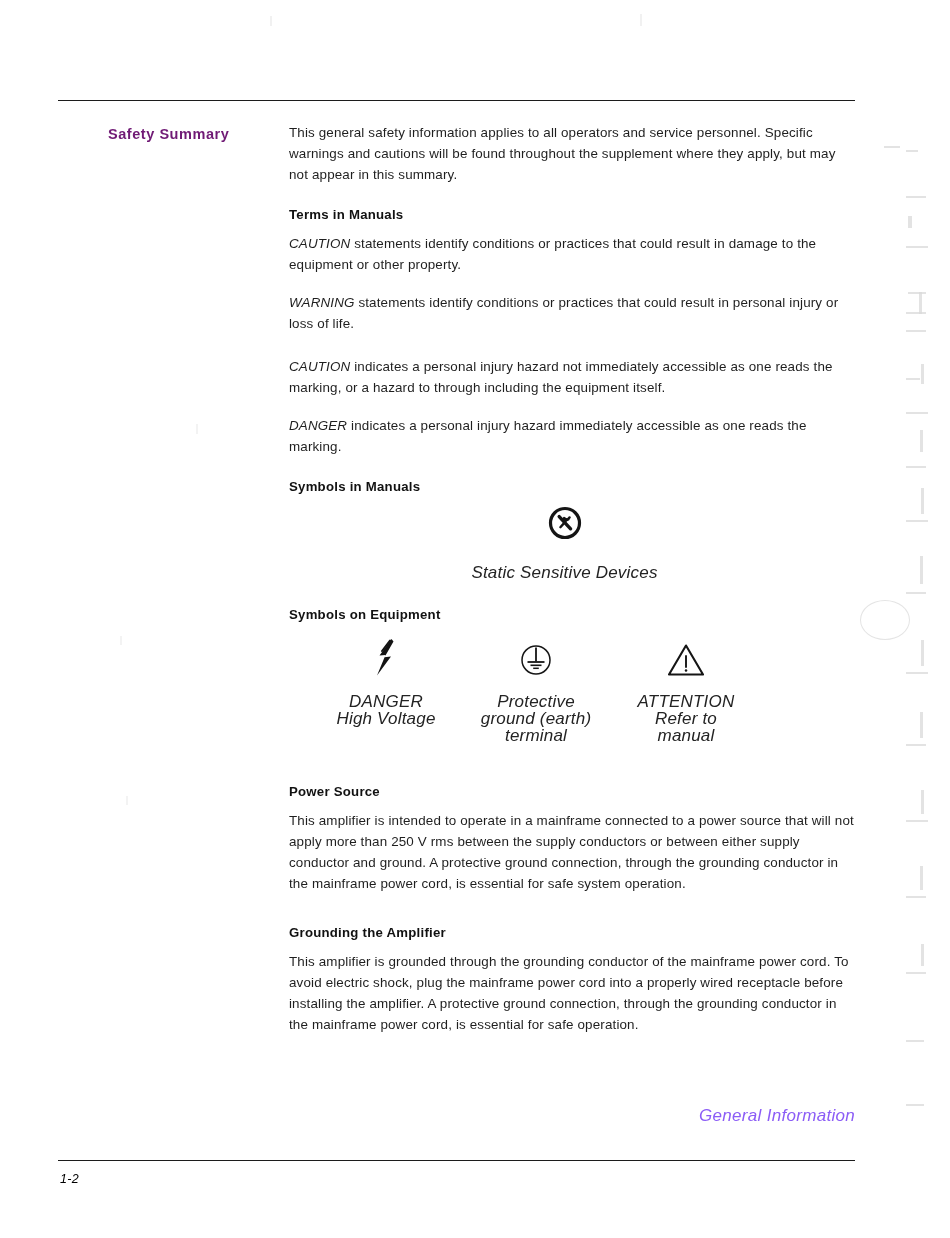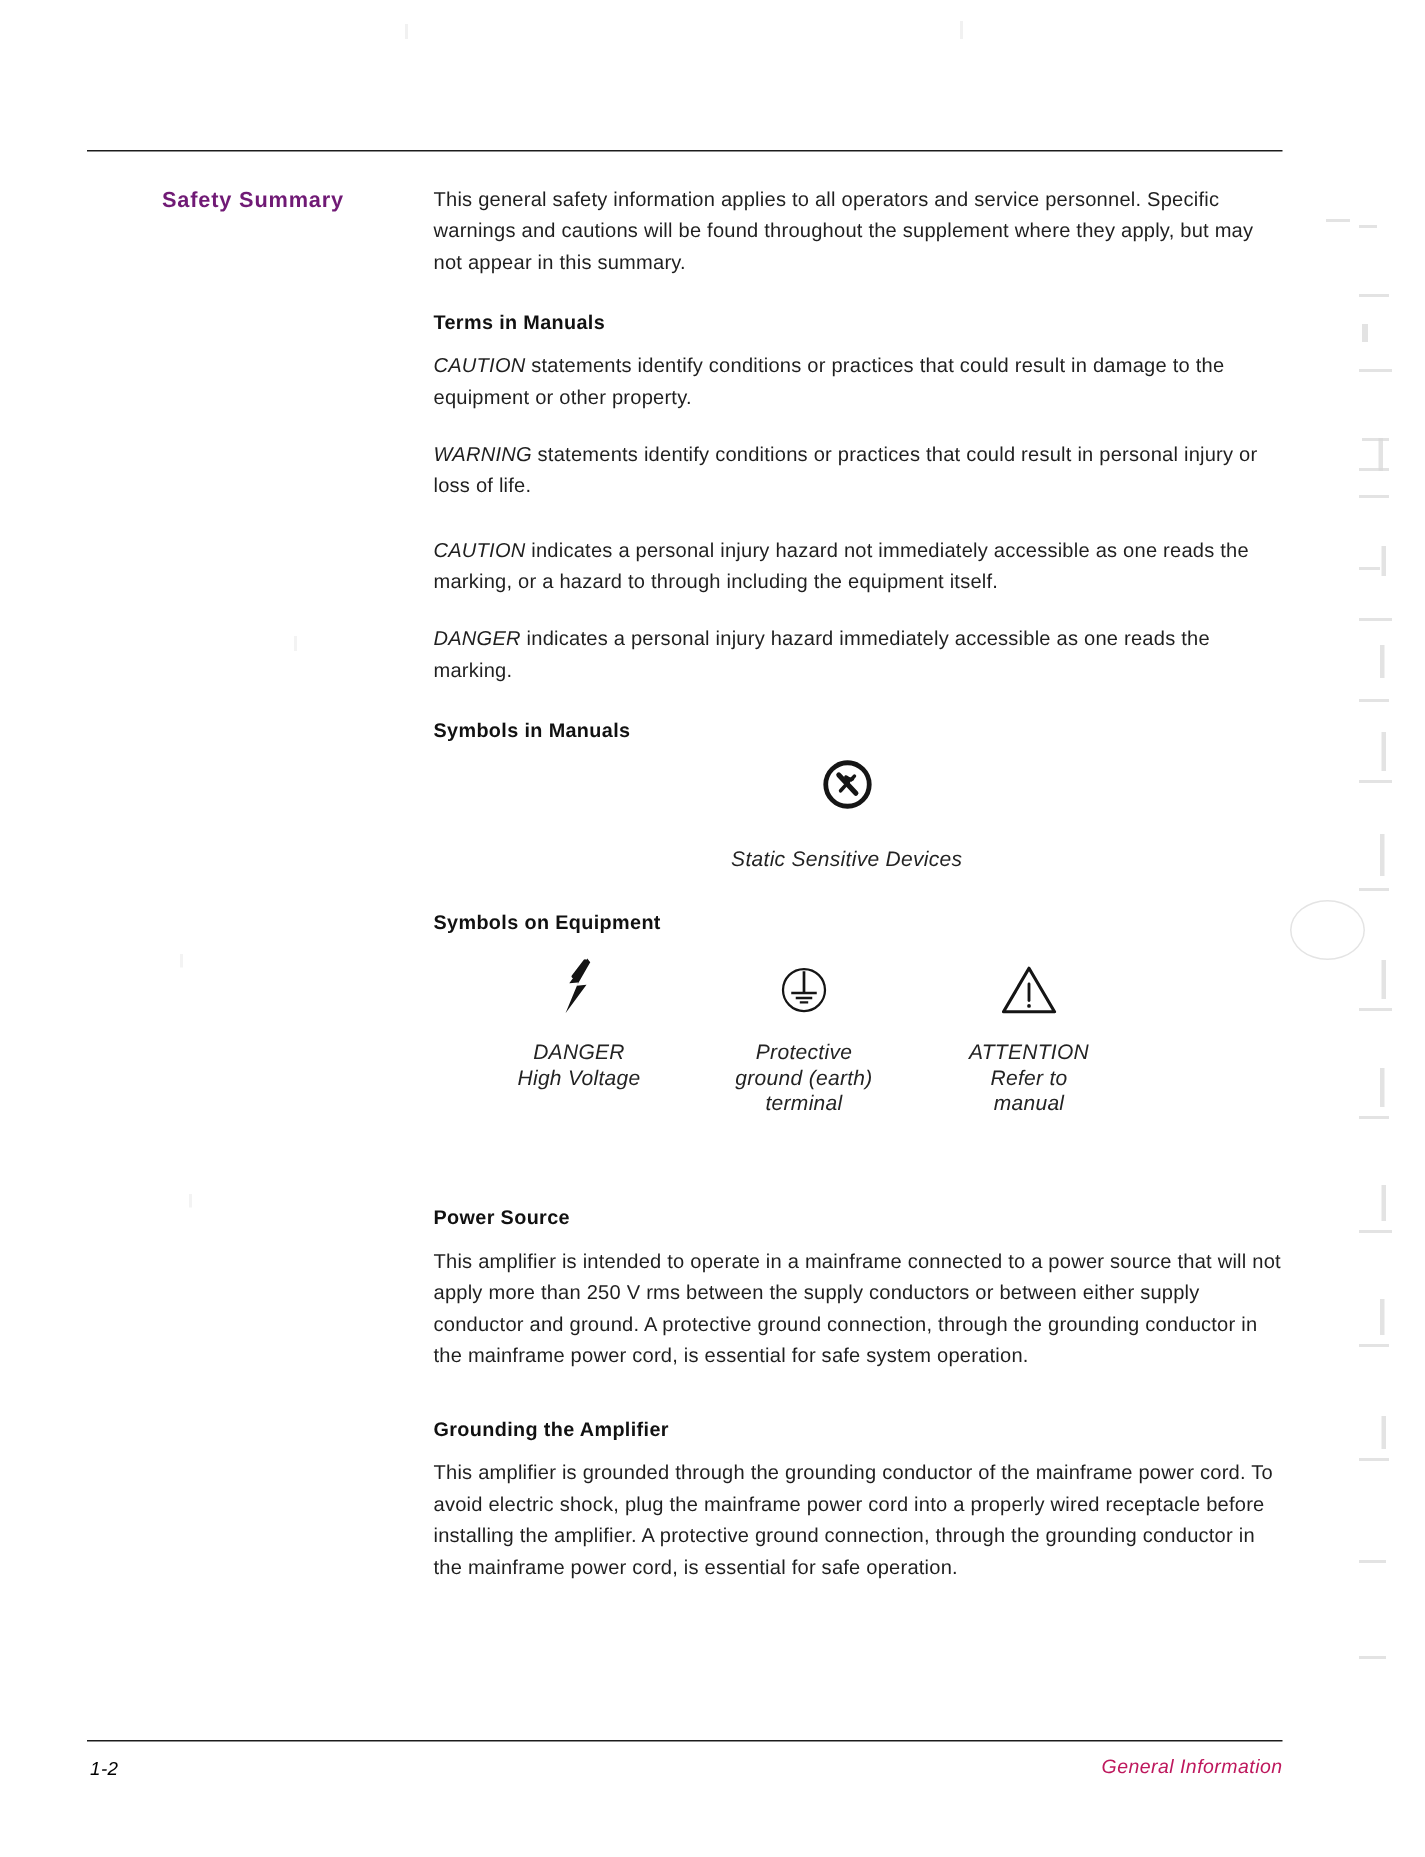--- a/index.html
+++ b/index.html
@@ -105,21 +105,21 @@
     font-weight: normal;
   }
 
   
   .esd-wrap {
     margin-top: 10px;
     text-align: center;
     padding-right: 15px;
   }
   .caption {
-    font-size: 14px;
+    font-size: 17px;
     font-style: italic;
     line-height: 17px;
     color: #232323;
     letter-spacing: .2px;
   }
   .esd-caption { margin-top: 23px; }
 
   
   .symbol-row {
     display: flex;
@@ -144,24 +144,24 @@
     left: 60px;
     top: 1172px;
     font-size: 12.5px;
     font-style: italic;
     color: #000000;
     letter-spacing: .3px;
   }
   .footer-right {
     position: absolute;
     right: 95px;
-    top: 1170px;
-    font-size: 13px;
+    top: 1106px;
+    font-size: 17px;
     font-style: italic;
-    color: #be185d;
+    color: #8b5cf6;
     letter-spacing: .3px;
   }
 
   svg { display: block; }
 </style>
 </head>
 <body>
 
 <div id="page">
 
@@ -237,21 +237,21 @@
 
               <path d="M12.2 11.6 L23.6 23.8" stroke="#151515" stroke-width="3.4" stroke-linecap="round"></path>
               <path d="M13.4 22.2 L18.6 16.4 L17.0 13.0 L20.2 15.0 L22.6 12.4" fill="none" stroke="#151515" stroke-width="2.4" stroke-linecap="round" stroke-linejoin="round"></path>
               <path d="M14.6 14.4 L21.4 14.4" stroke="#151515" stroke-width="2.2" stroke-linecap="round"></path>
             </svg>
           </span>
           <div class="caption esd-caption">Static Sensitive Devices</div>
         </div>
       </div>
 
-      <div class="block" style="margin-bottom:60px;">
+      <div class="block" style="margin-bottom:40px;">
         <h3 class="sub">Symbols on Equipment</h3>
 
         <div class="symbol-row">
 
           <div class="symbol-cell">
             <div class="glyph">
               <span>
                 <svg width="34" height="42" viewBox="0 0 34 42">
                   <path d="M22.5 2 L10.5 18.5 L16.5 18.0 L8.0 38.5 L22.0 19.5 L15.5 20.2 L24.5 4.5 Z" fill="#141414"></path>
                   <path d="M21.0 3.5 L13.0 14.0" stroke="#141414" stroke-width="2" stroke-linecap="round"></path>

